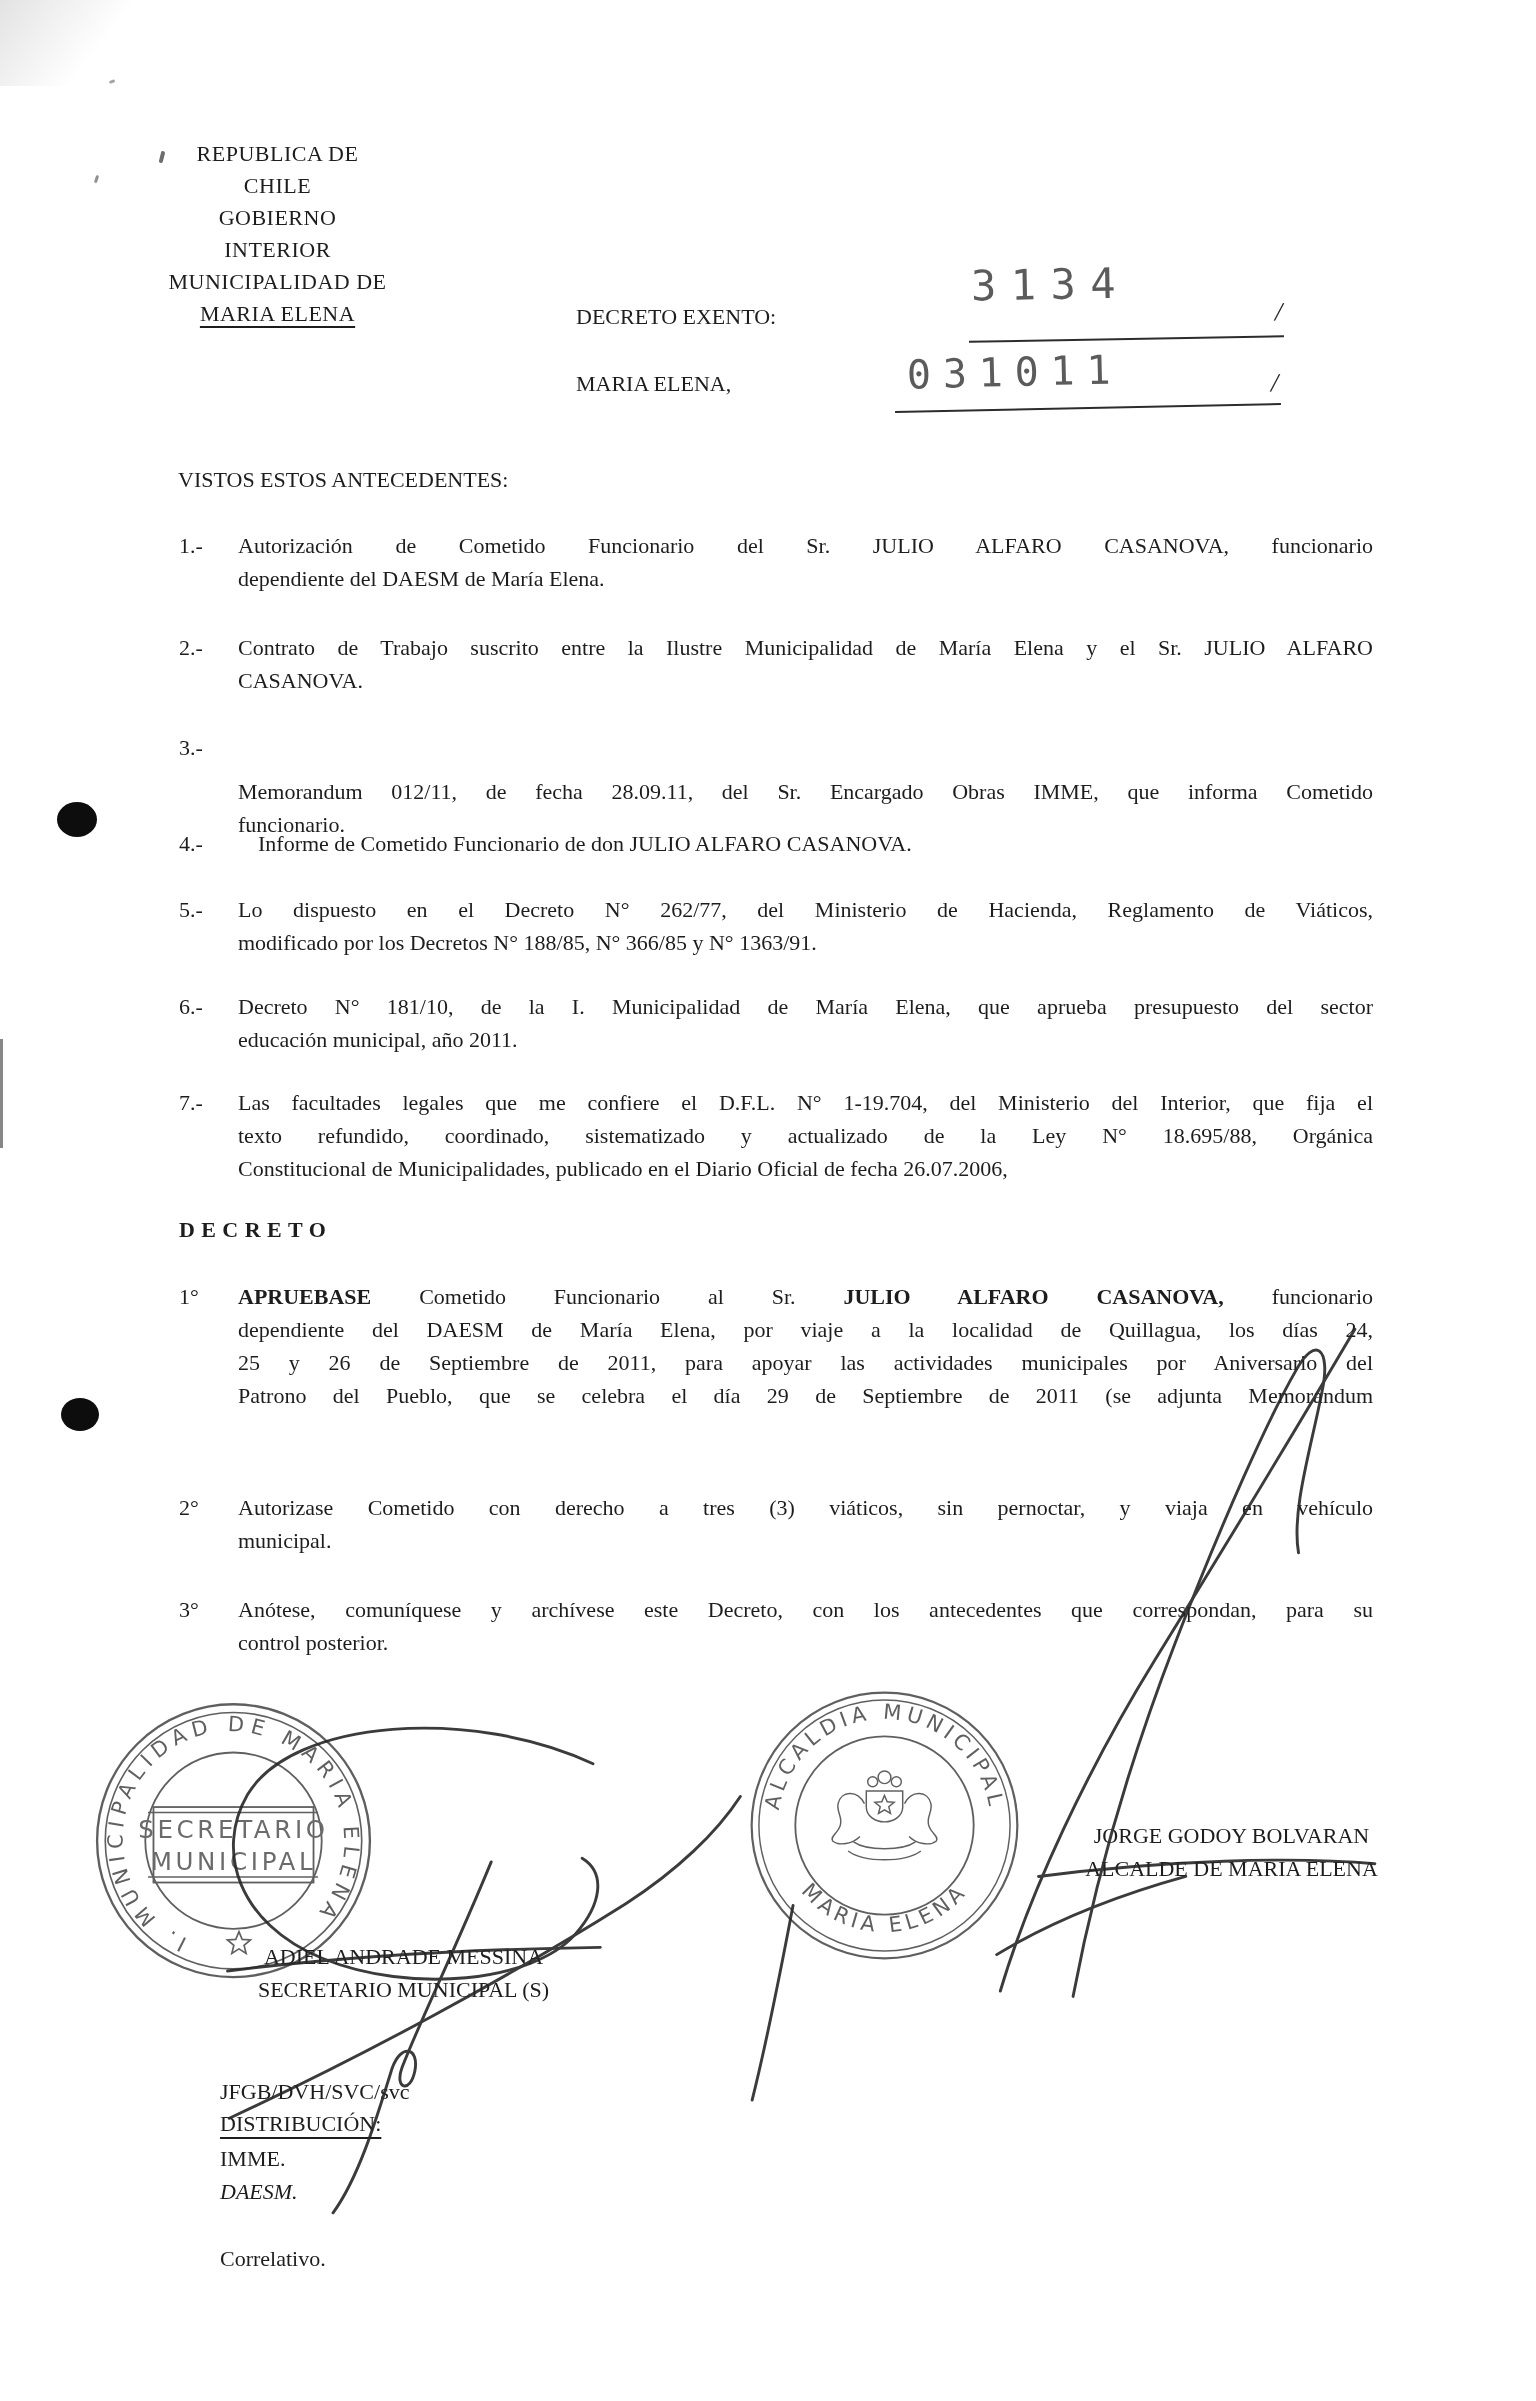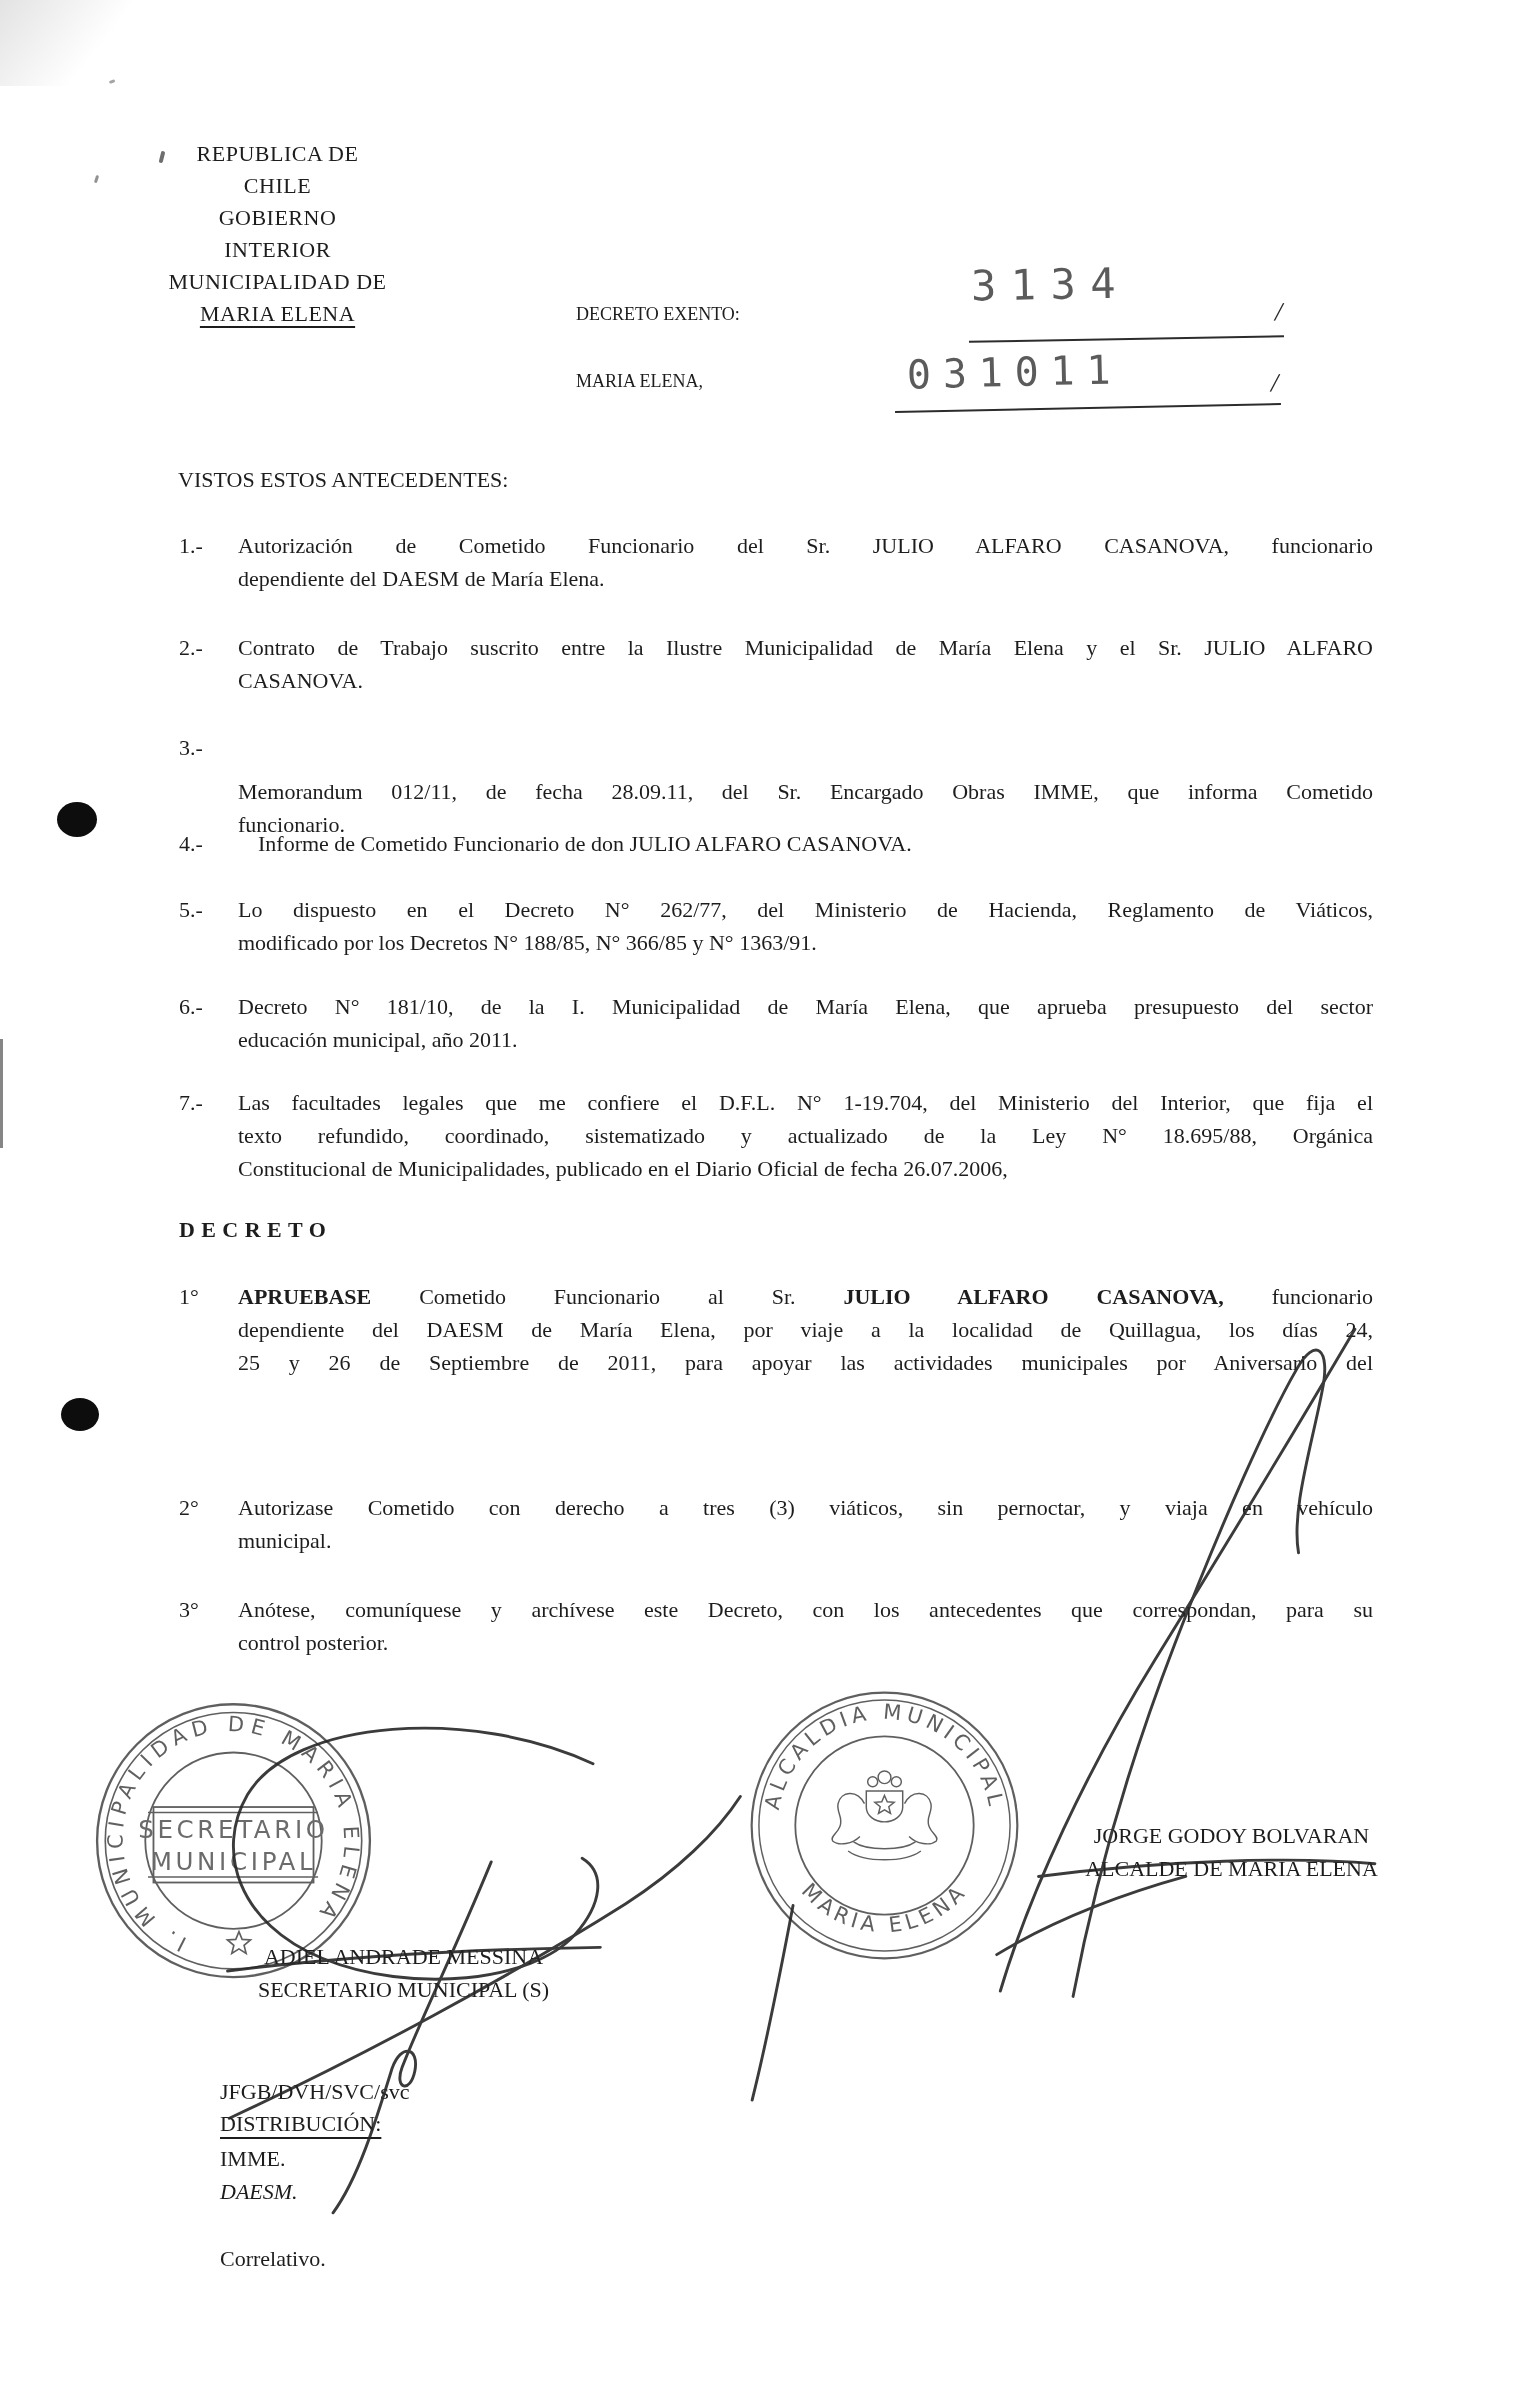--- a/index.html
+++ b/index.html
@@ -6,21 +6,21 @@
   .page{
     position:relative;width:1537px;height:2401px;background:#ffffff;
     font-family:"Liberation Serif", serif;color:#1d1d1d;overflow:hidden;
     margin:0 auto;
   }
   
   .hdr{position:absolute;left:164px;top:138px;width:227px;text-align:center;
        font-size:22px;line-height:32px;letter-spacing:0.5px;}
   .hdr .u{text-decoration:underline;text-underline-offset:4.5px;text-decoration-thickness:1.8px;}
   
-  .lbl{position:absolute;font-size:18px;}
+  .lbl{position:absolute;font-size:22px;}
   .stamp-num{position:absolute;font-family:"DejaVu Sans Mono",monospace;color:#3f3f3f;opacity:.85;}
   .uline{position:absolute;height:0;border-top:2.2px solid #2c2c2c;}
   .slash{position:absolute;font-size:28px;transform:rotate(9deg);color:#2a2a2a;}
   
   .num{position:absolute;left:179px;font-size:22px;line-height:33px;}
   .ptxt{position:absolute;left:238px;width:1135px;font-size:22px;}
   .line{height:33px;line-height:33px;text-align:justify;text-align-last:justify;}
   .line.last{text-align-last:left;}
   .b{font-weight:bold;}
   .heading{position:absolute;font-size:22px;}
@@ -114,20 +114,21 @@
     <div class="line last">Constitucional de Municipalidades, publicado en el Diario Oficial de fecha 26.07.2006,</div>
   </div>
 
   <div class="dheading" style="left:179px;top:1217px;">DECRETO</div>
 
   <div class="num" style="top:1280px;">1°</div>
   <div class="ptxt" style="top:1280px;">
     <div class="line"><span class="b">APRUEBASE</span> <span>Cometido Funcionario al Sr.</span> <span class="b">JULIO ALFARO CASANOVA,</span> <span>funcionario</span></div>
     <div class="line">dependiente del DAESM de María Elena, por viaje a la localidad de Quillagua, los días 24,</div>
     <div class="line">25 y 26 de Septiembre de 2011, para apoyar las actividades municipales por Aniversario del</div>
+    <div class="line">Patrono del Pueblo, que se celebra el día 29 de Septiembre de 2011 (se adjunta Memorandum</div>
   </div>
 
   <div class="num" style="top:1491px;">2°</div>
   <div class="ptxt" style="top:1491px;">
     <div class="line">Autorizase Cometido con derecho a tres (3) viáticos, sin pernoctar, y viaja en vehículo</div>
     <div class="line last">municipal.</div>
   </div>
 
   <div class="num" style="top:1593px;">3°</div>
   <div class="ptxt" style="top:1593px;">

